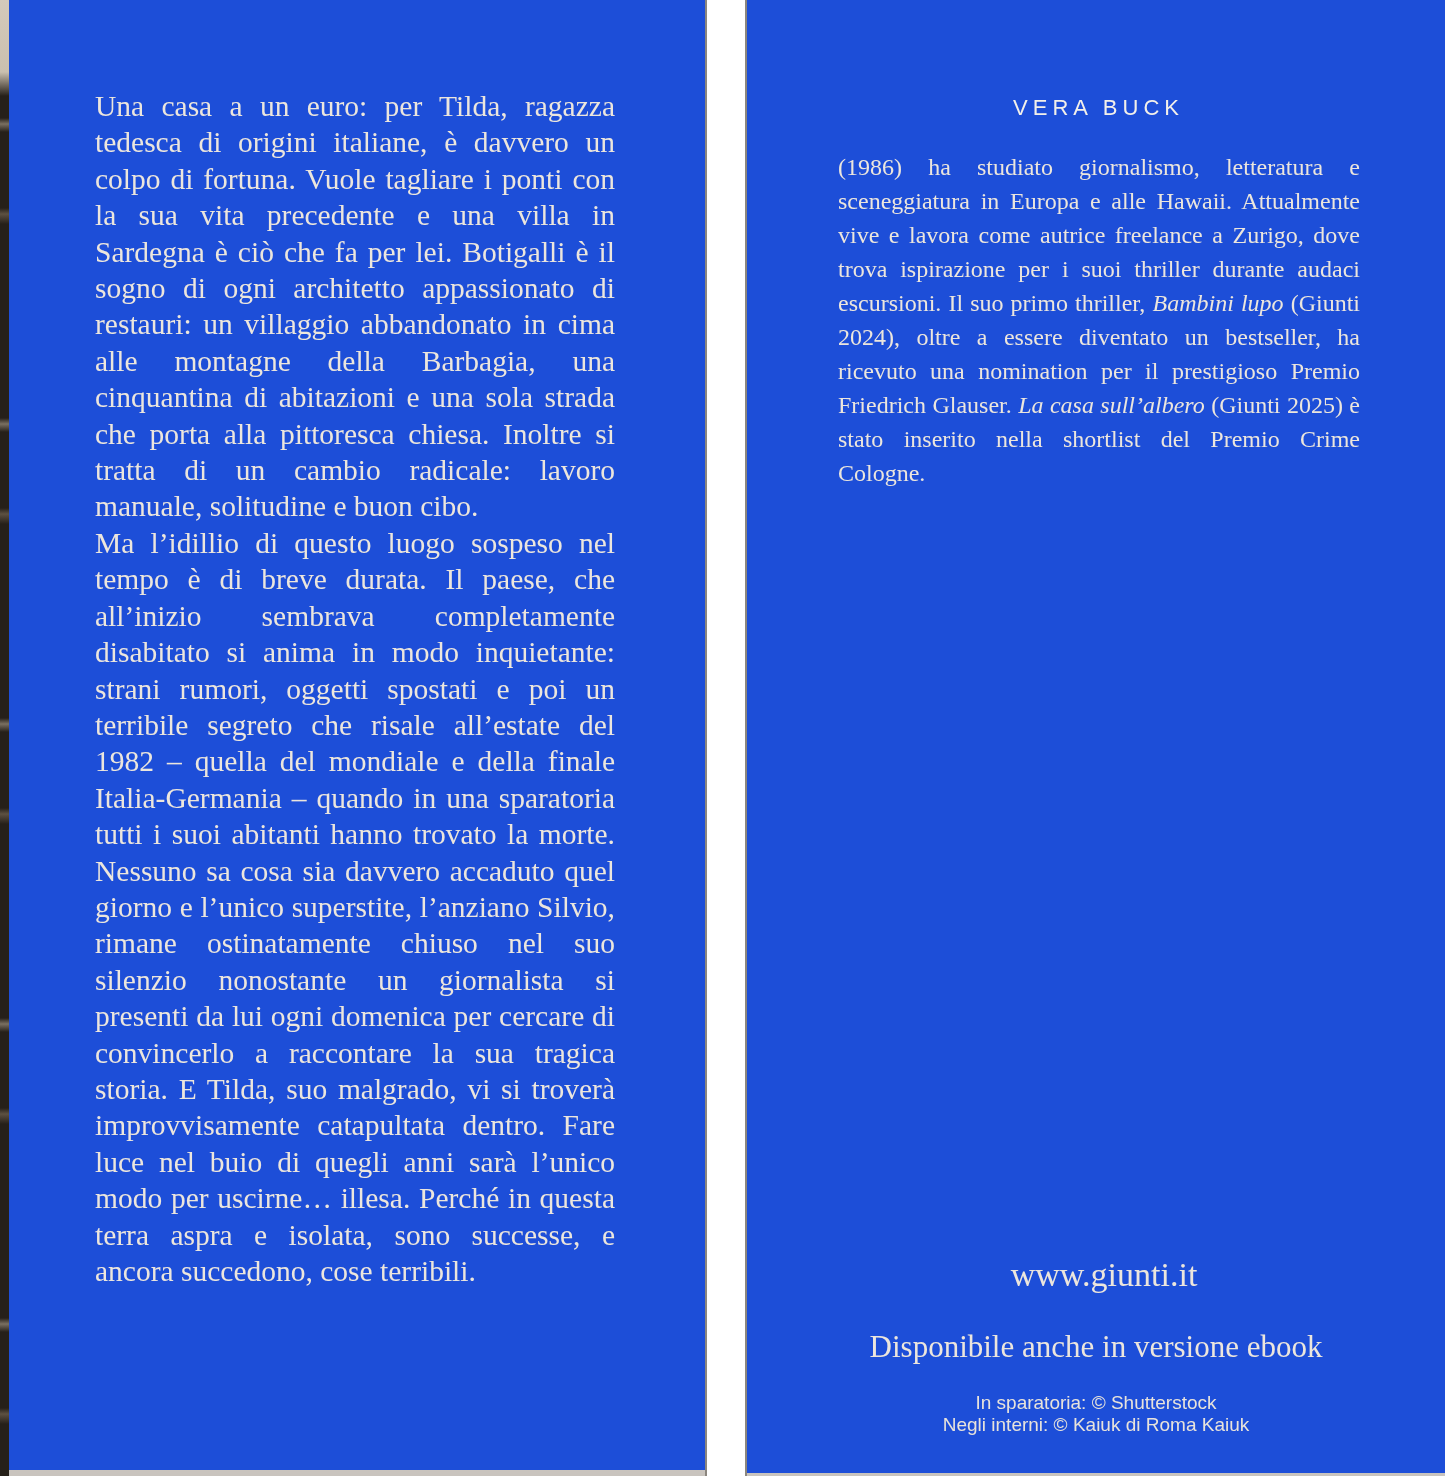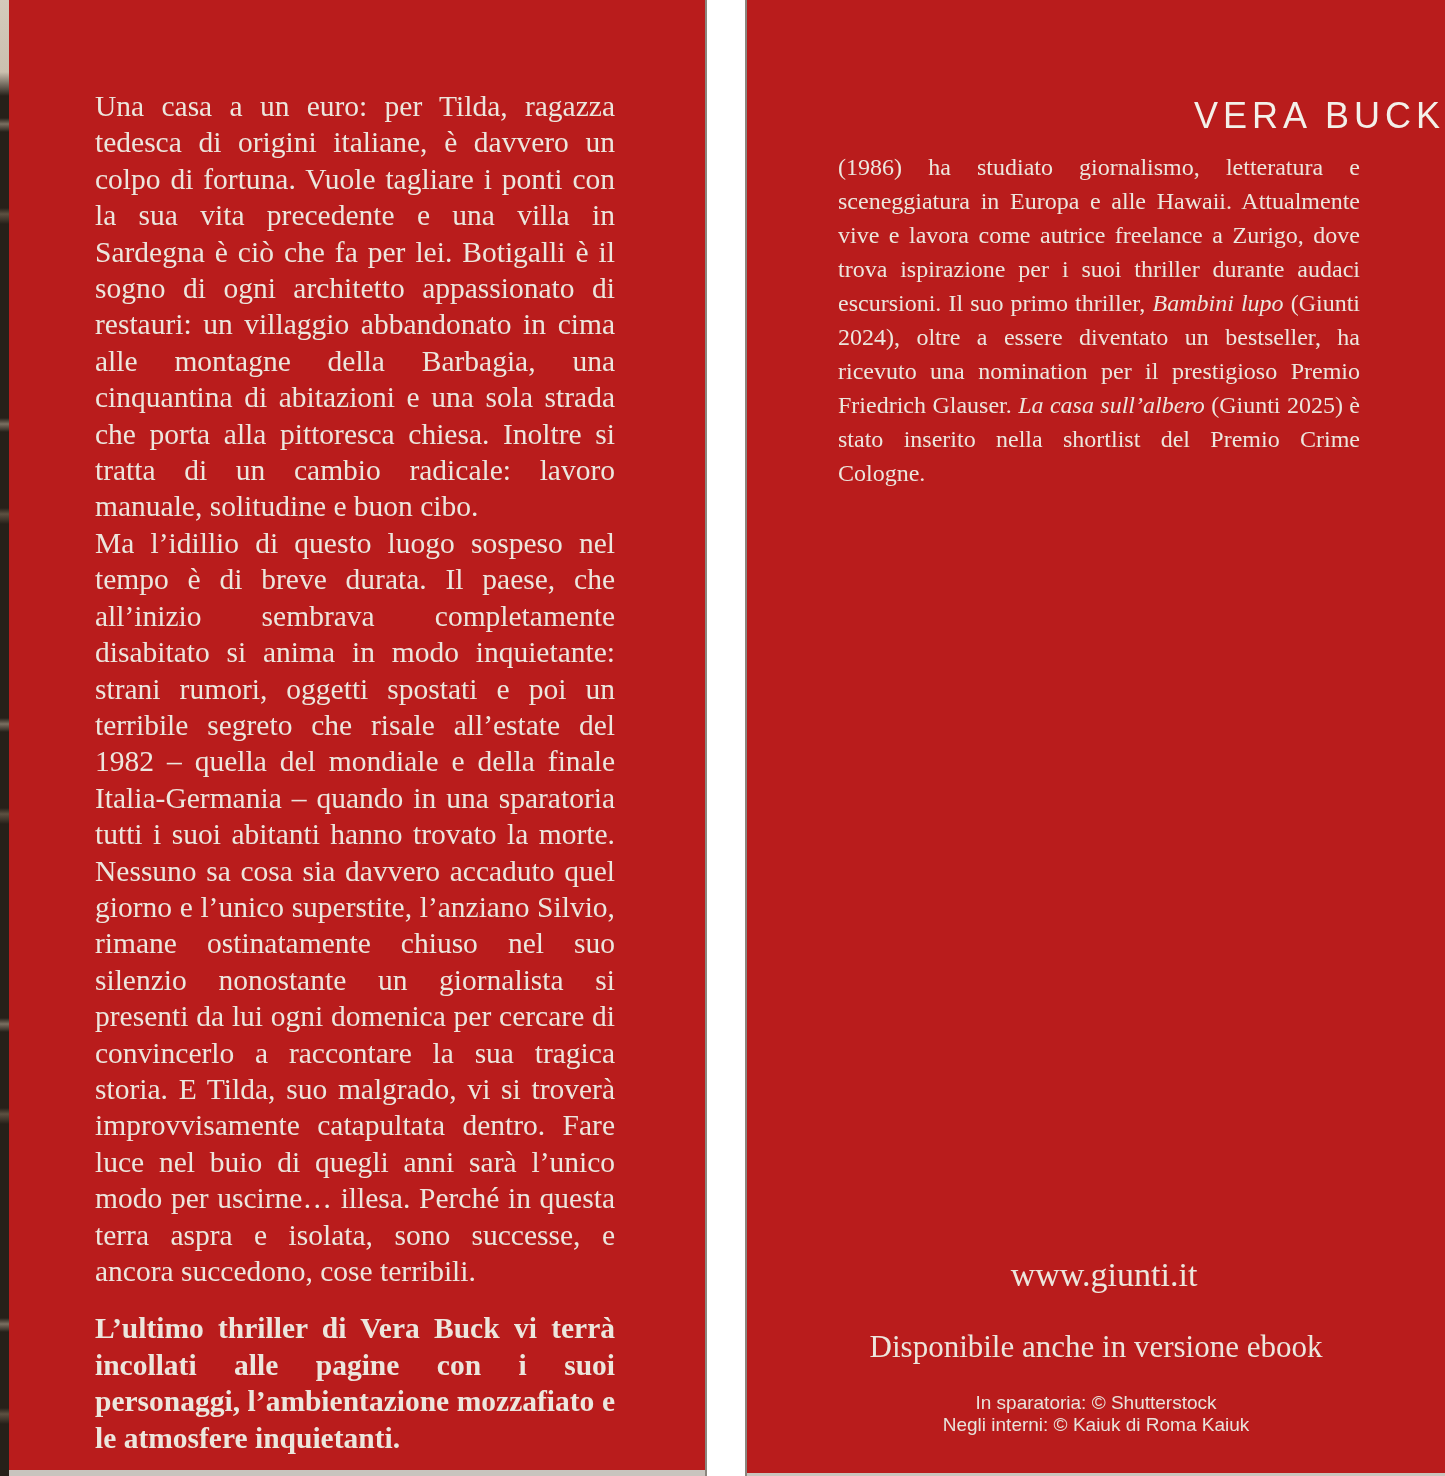--- a/index.html
+++ b/index.html
@@ -25,21 +25,21 @@
         rgba(205,190,168,0)   0px  118px,
         rgba(205,190,168,0.5) 124px,
         rgba(205,190,168,0)   132px 208px,
         rgba(160,140,115,0.45) 214px,
         rgba(160,140,115,0)   224px 300px);
   }
 
   .panel {
     position: absolute;
     top: 0; height: 1476px;
-    background: #b91c1c;
+    background: #1d4ed8;
   }
   .panel-left  { left: 9px;   width: 696px; }
   .panel-right { left: 747px; width: 698px; }
 
   .panel-left::after, .panel-right::after {
     content: "";
     position: absolute;
     left: 0; bottom: 0; width: 100%;
     background: #c9c4be;
   }
@@ -72,24 +72,24 @@
   .synopsis p.tagline {
     margin-top: 21px;
     font-weight: bold;
   }
 
   
   .author-name {
     position: absolute;
     top: 95px; left: 0; width: 100%;
     margin: 0;
-    text-align: right;
+    text-align: center;
     font-family: "Liberation Sans", sans-serif;
     font-weight: 400;
-    font-size: 36px;
+    font-size: 22px;
     letter-spacing: 5px;
     text-indent: 5px;
     color: #f3f0ea;
   }
 
   .bio {
     position: absolute;
     top: 150px; left: 91px;
     width: 522px;
     margin: 0;
@@ -132,21 +132,20 @@
 <body>
 
 <div class="page">
 
   <div class="spine-edge"></div>
 
   <section class="panel panel-left">
     <div class="synopsis">
       <p lang="it">Una casa a un euro: per Tilda, ragazza tedesca di origini italiane, è davvero un colpo di fortuna. Vuole tagliare i ponti con la sua vita precedente e una villa in Sardegna è ciò che fa per lei. Botigalli è il sogno di ogni architetto appassionato di restauri: un villaggio abbandonato in cima alle montagne della Barbagia, una cinquantina di abitazioni e una sola strada che porta alla pittoresca chiesa. Inoltre si tratta di un cambio radicale: lavoro manuale, solitudine e buon cibo.</p>
       <p lang="it">Ma l’idillio di questo luogo sospeso nel tempo è di breve durata. Il paese, che all’inizio sembrava completamente disabitato si anima in modo inquietante: strani rumori, oggetti spostati e poi un terribile segreto che risale all’estate del 1982 – quella del mondiale e della finale Italia-Germania – quando in una sparatoria tutti i suoi abitanti hanno trovato la morte. Nessuno sa cosa sia davvero accaduto quel giorno e l’unico superstite, l’anziano Silvio, rimane ostinatamente chiuso nel suo silenzio nonostante un giornalista si presenti da lui ogni domenica per cercare di convincerlo a raccontare la sua tragica storia. E Tilda, suo malgrado, vi si troverà improvvisamente catapultata dentro. Fare luce nel buio di quegli anni sarà l’unico modo per uscirne… illesa. Perché in questa terra aspra e isolata, sono successe, e ancora succedono, cose terribili.</p>
-      <p lang="it" class="tagline">L’ultimo thriller di Vera Buck vi terrà incollati alle pagine con i suoi personaggi, l’ambientazione mozzafiato e le atmosfere inquietanti.</p>
     </div>
   </section>
 
   <div class="fold-gap"></div>
 
   <section class="panel panel-right">
     <h1 class="author-name">VERA BUCK</h1>
 
     <p lang="it" class="bio"><span>(1986) ha studiato giornalismo, letteratura e sceneggiatura in Europa e alle Hawaii. Attualmente vive e lavora come autrice freelance a Zurigo, dove trova ispirazione per i suoi thriller durante audaci escursioni. Il suo primo thriller, </span><i>Bambini lupo</i><span> (Giunti 2024), oltre a essere diventato un bestseller, ha ricevuto una nomination per il prestigioso Premio Friedrich Glauser. </span><i>La casa sull’albero</i><span> (Giunti 2025) è stato inserito nella shortlist del Premio Crime Cologne.</span></p>
 

